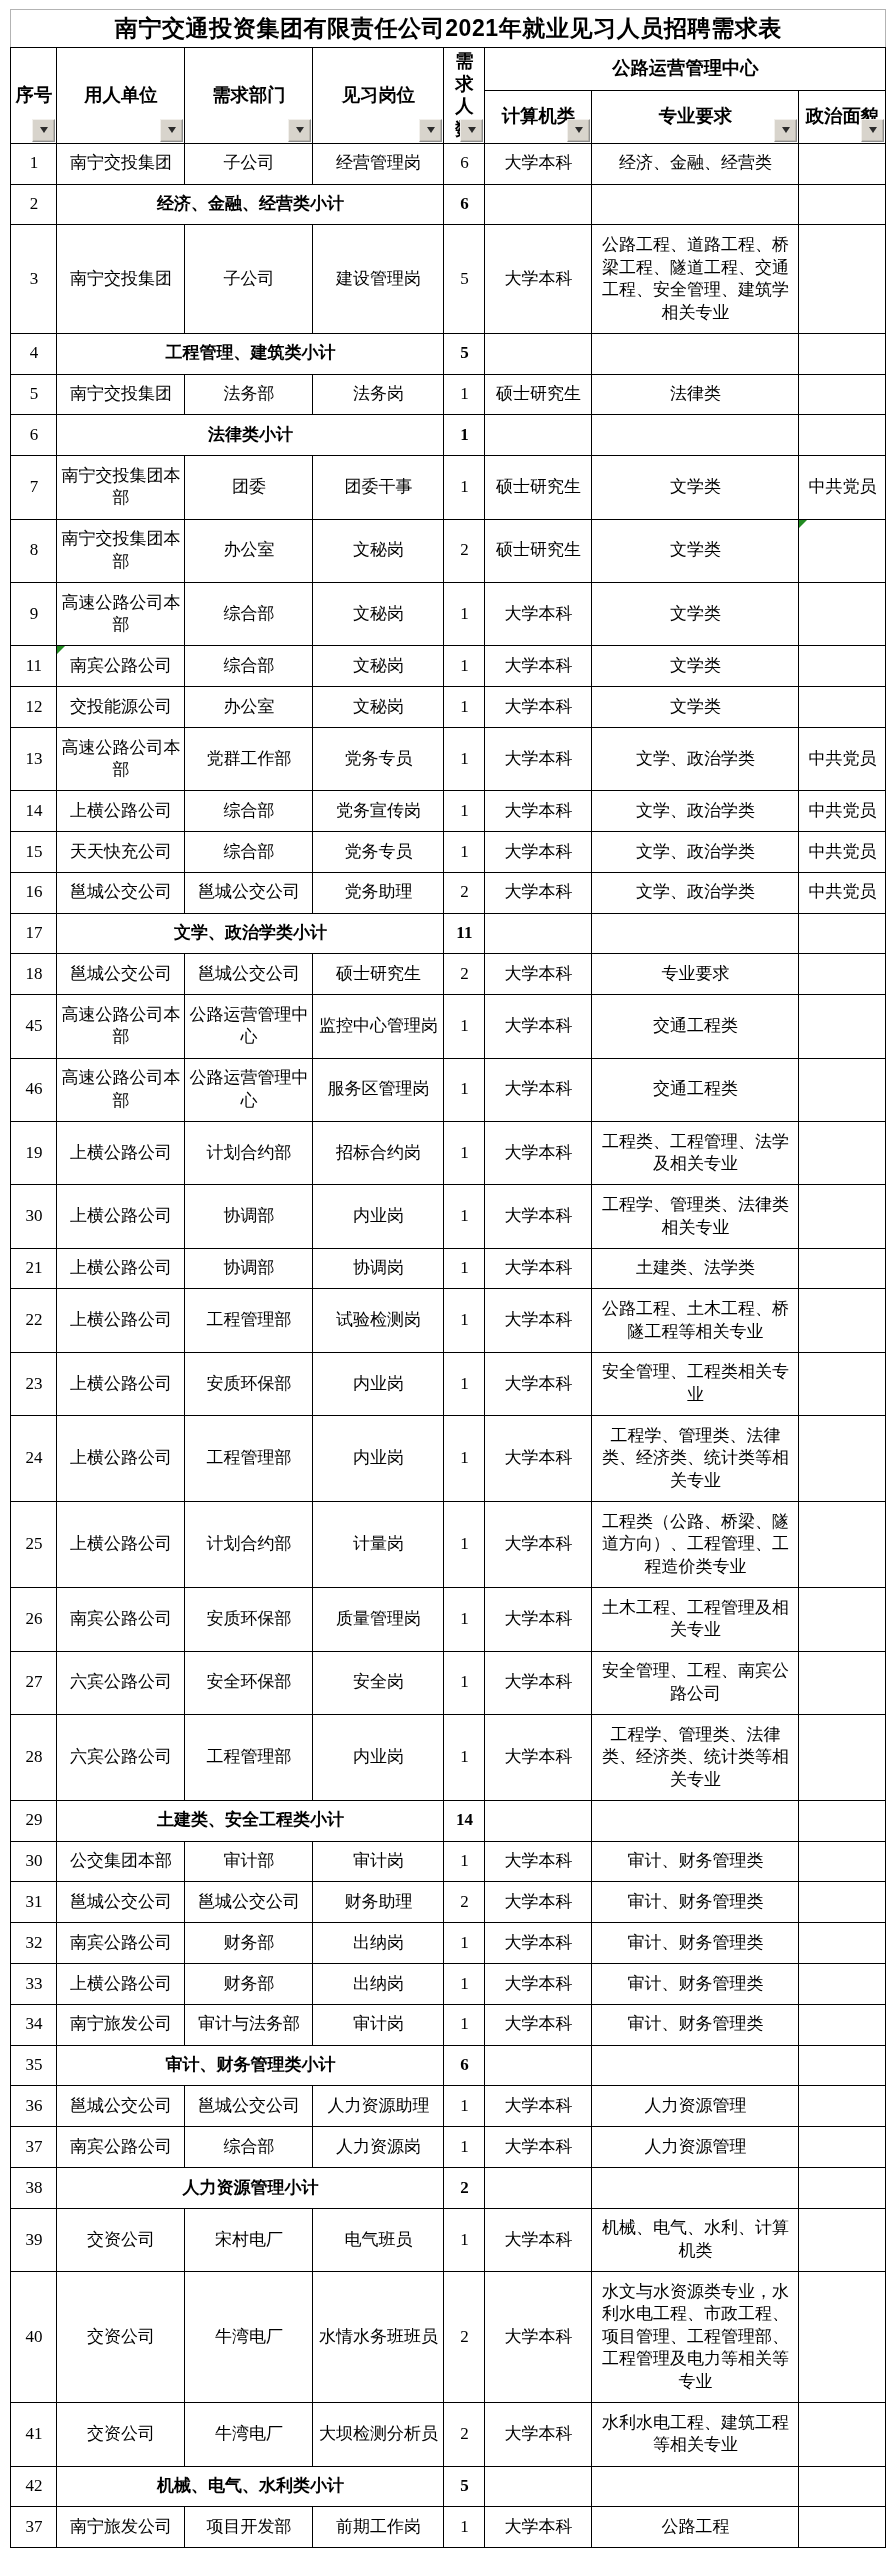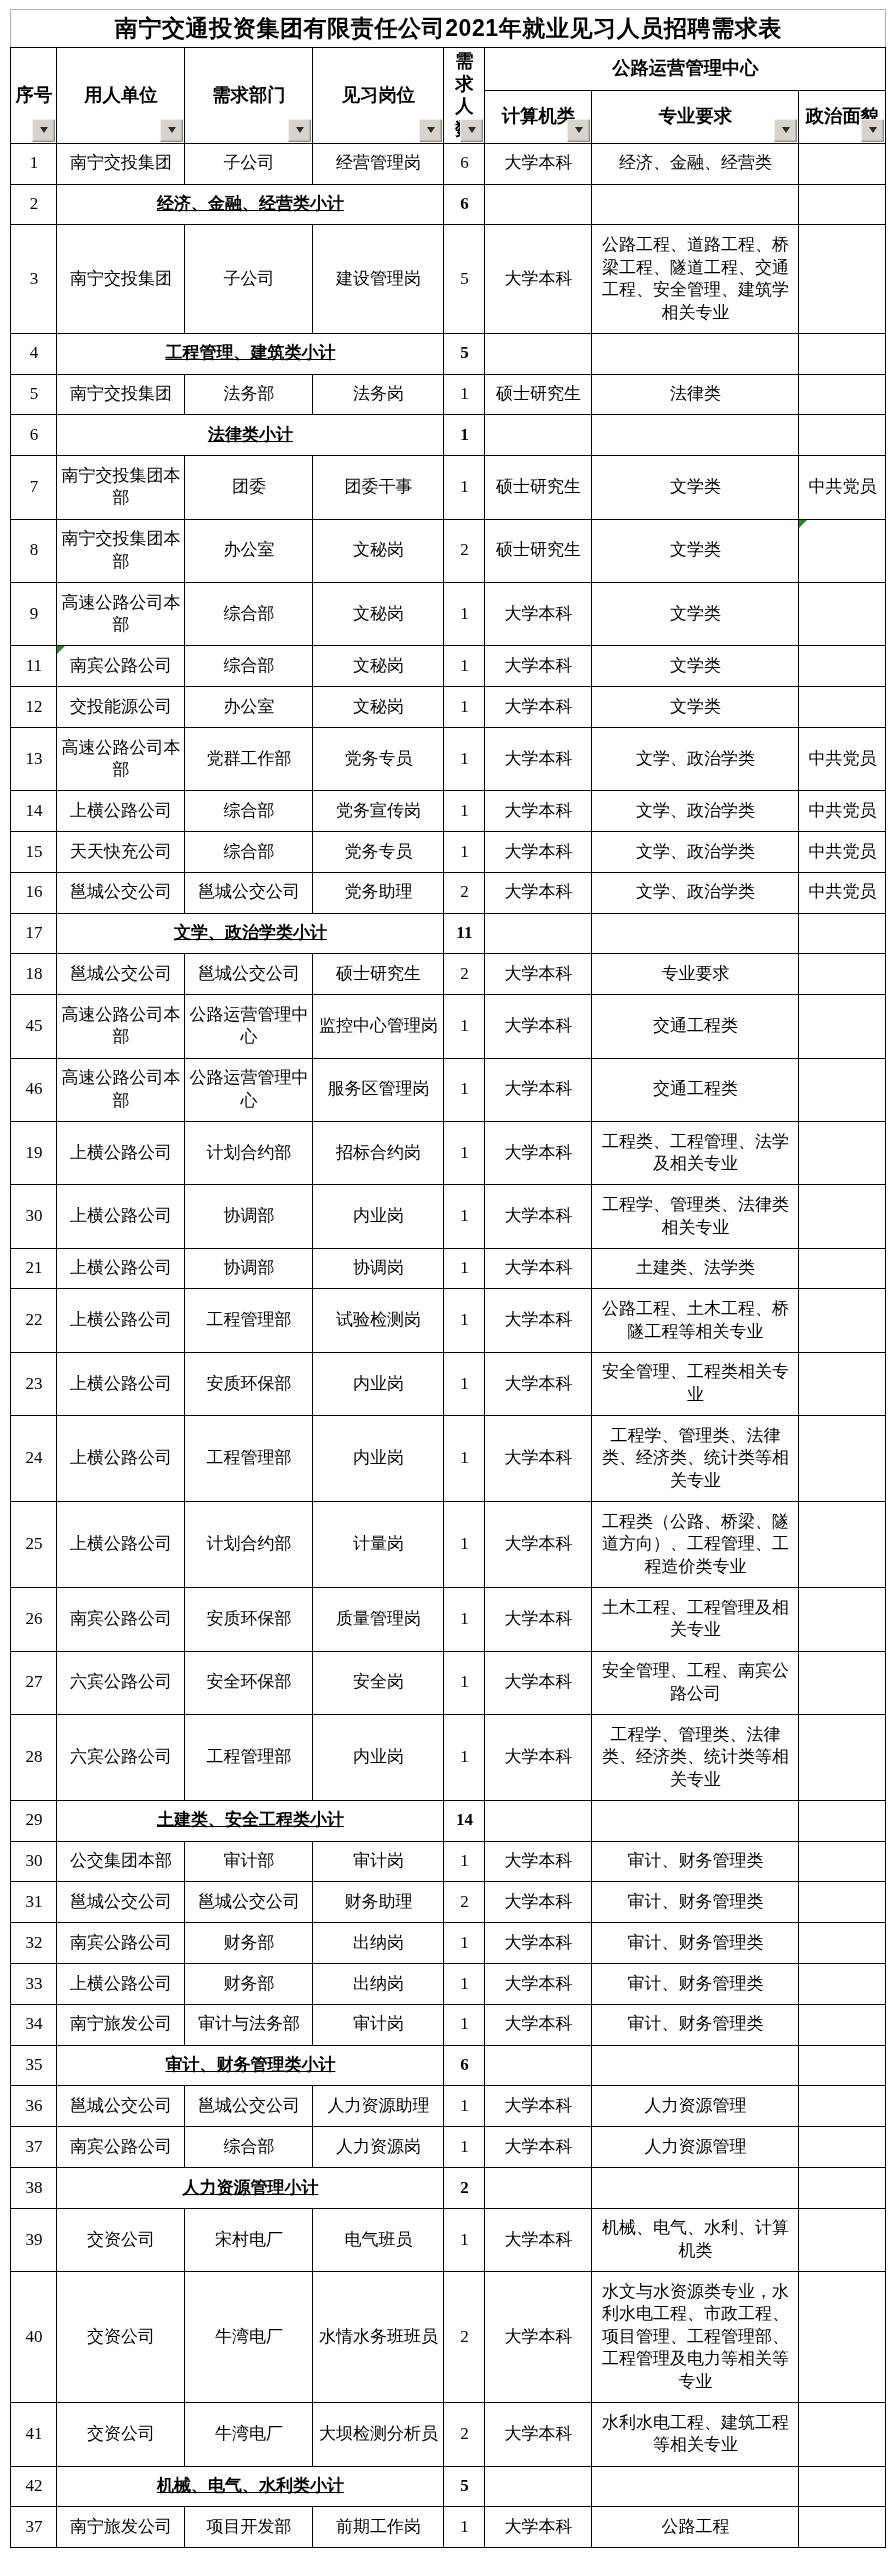--- a/index.html
+++ b/index.html
@@ -56,21 +56,20 @@
   }
   tr.header-row-1 { height: 35px; }
   tr.header-row-2 { height: 43px; }
   td.num, th.num {
     font-family: "Liberation Serif", serif;
     font-size: 18.3px;
   }
   td.sub-label {
     font-weight: bold;
     font-size: 18px;
-    text-decoration: underline;
   }
   td.sub-count {
     font-weight: bold;
   }
   .filter-btn {
     position: absolute;
     right: 1.2px;
     bottom: 1.2px;
     width: 21px;
     height: 21px;

